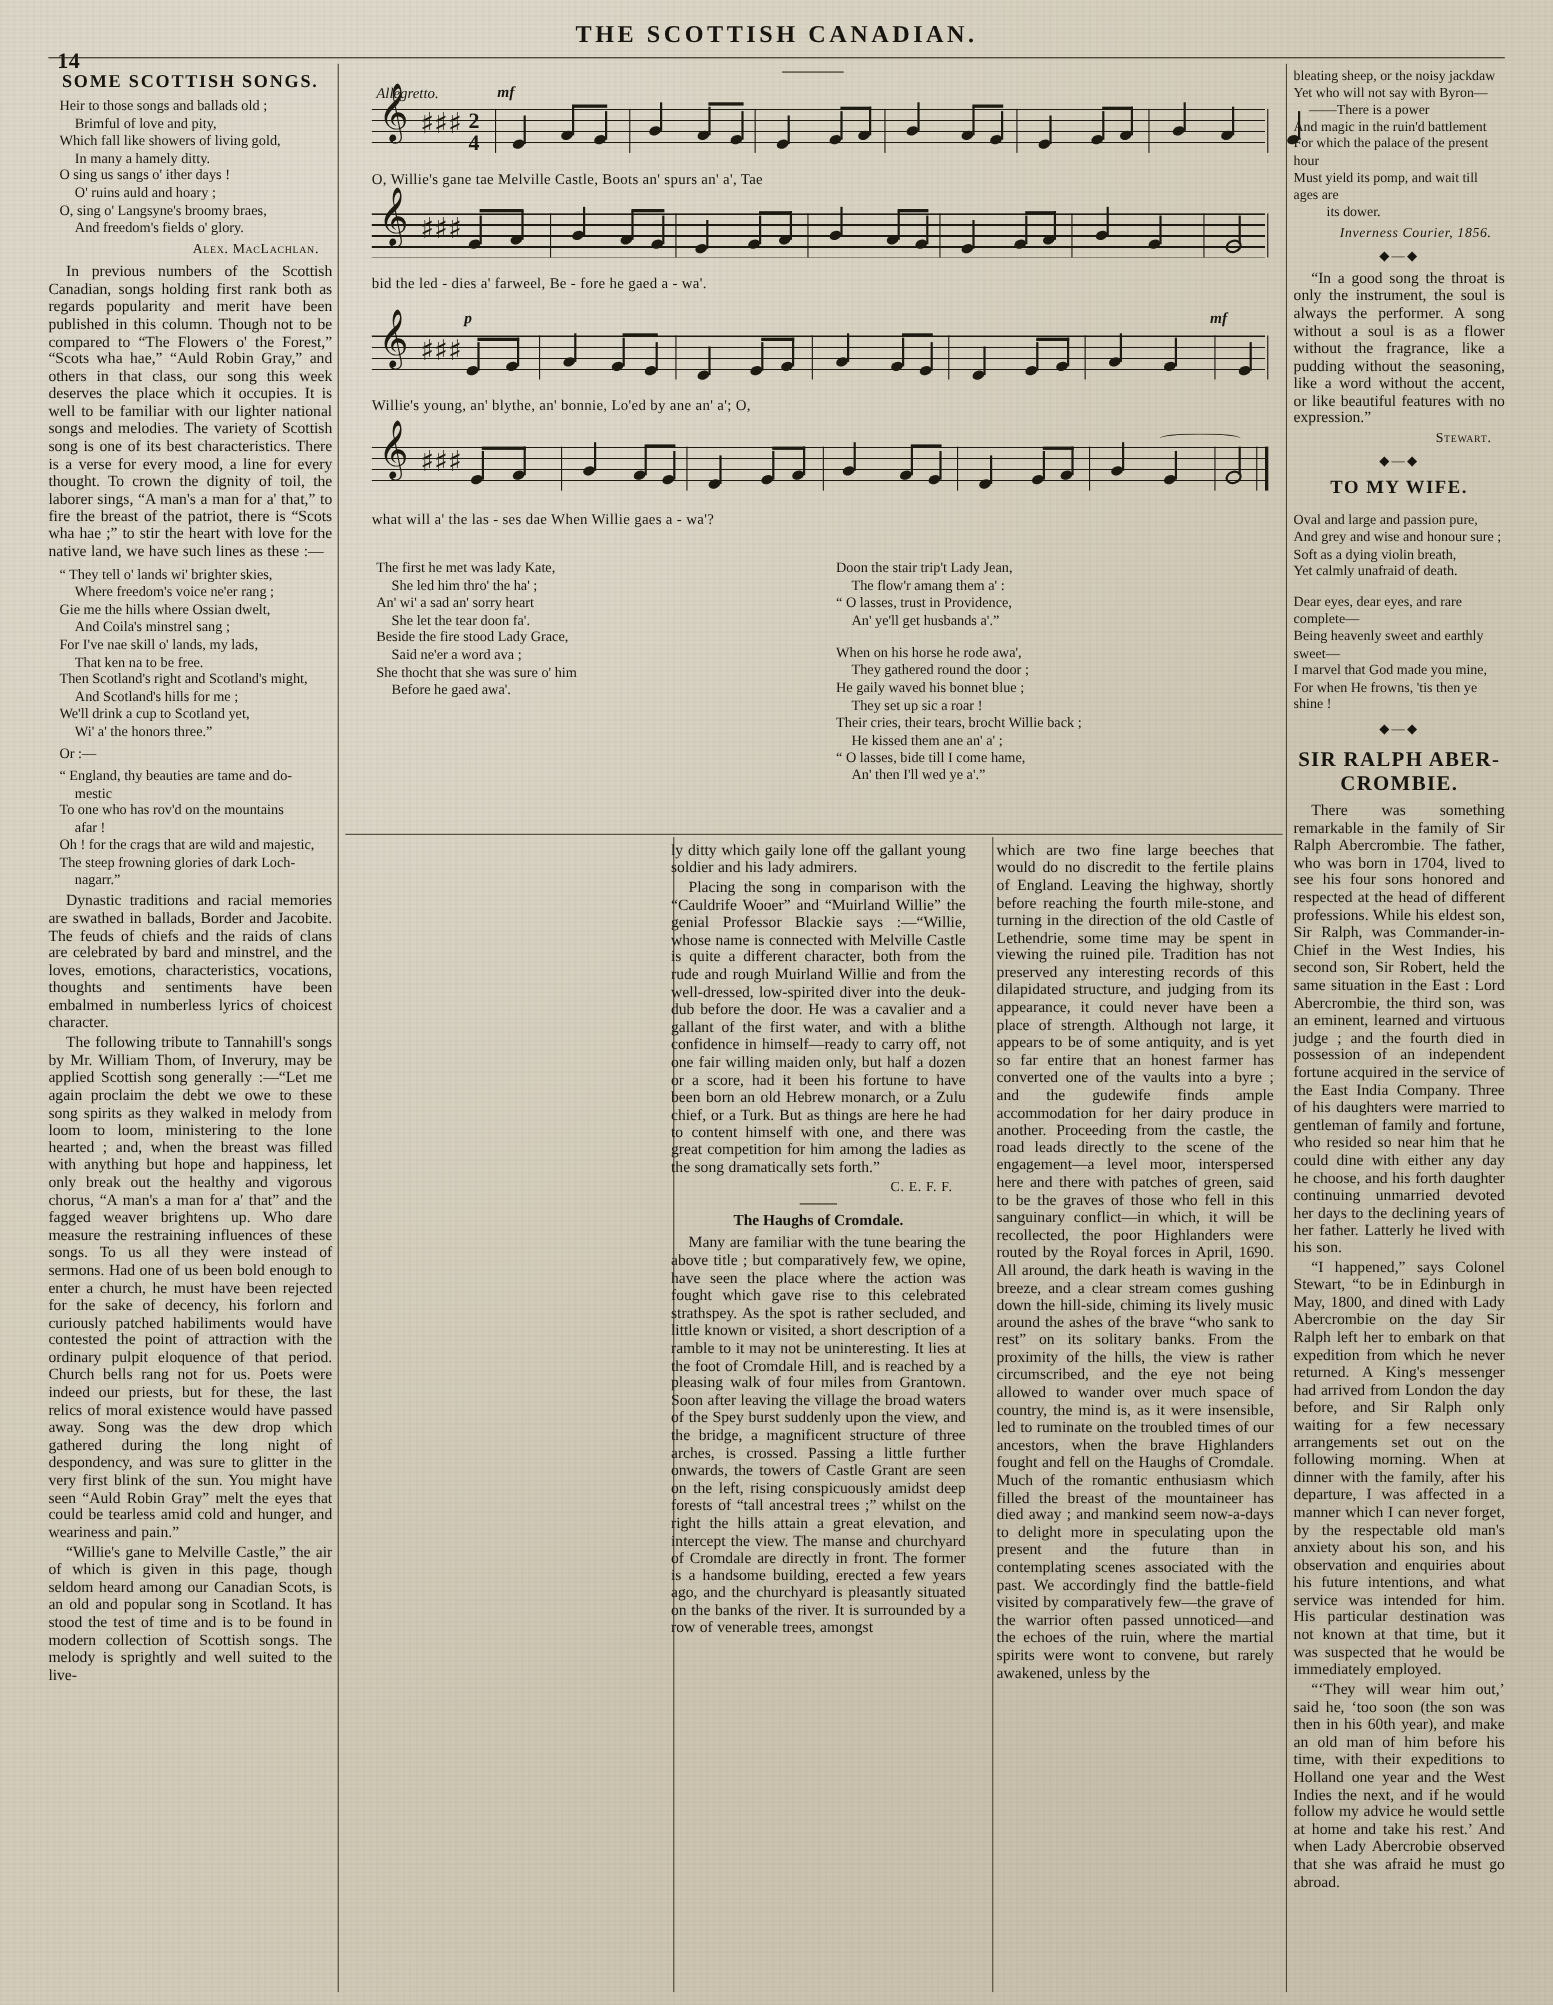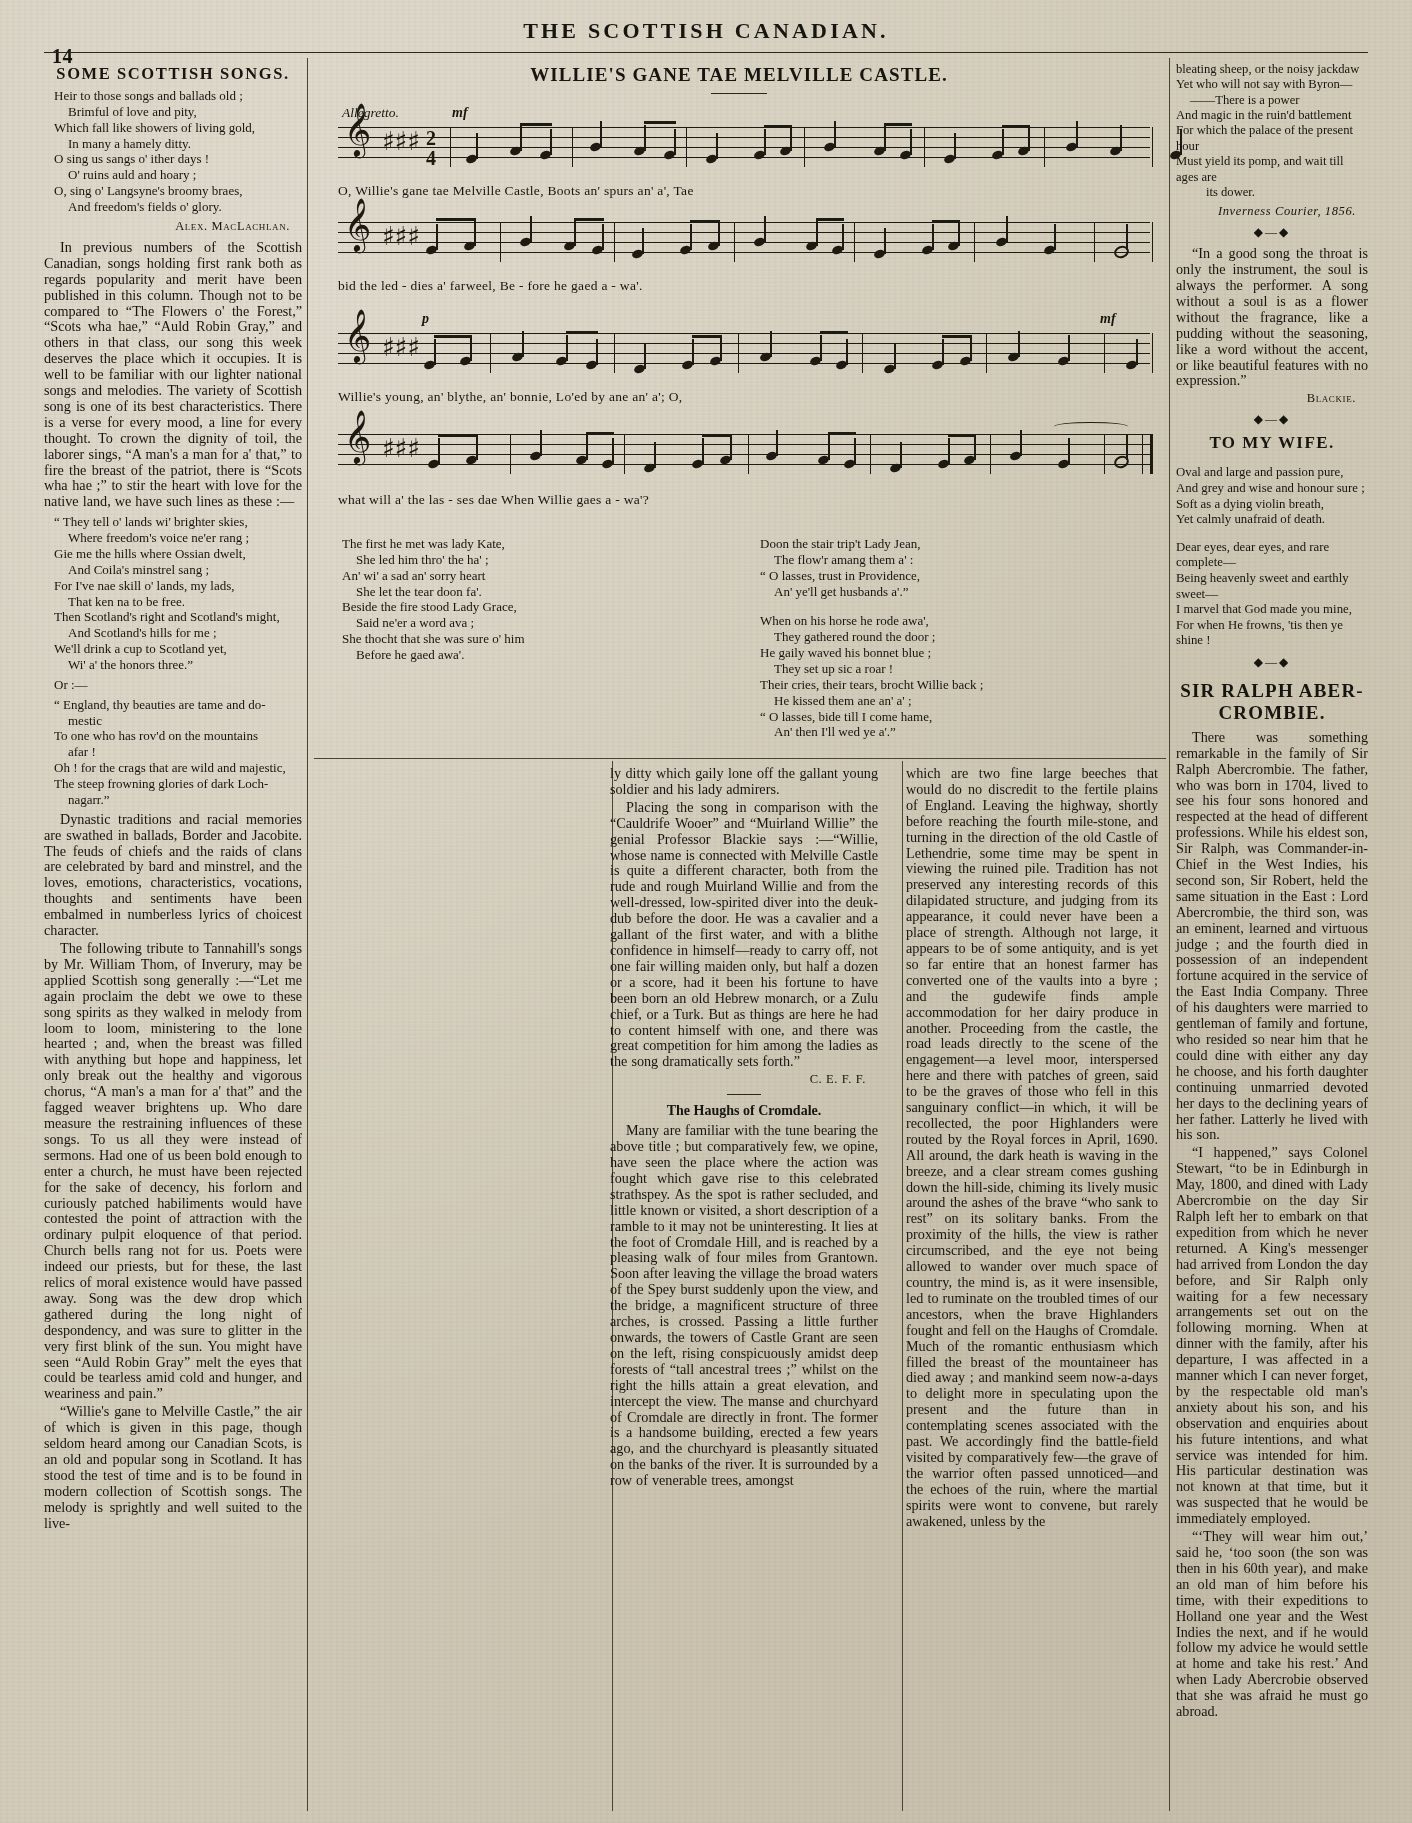--- a/index.html
+++ b/index.html
@@ -197,21 +197,20 @@
         <div>The steep frowning glories of dark Loch-</div>
         <div class="ind">nagarr.”</div>
       </div>
 
       <p class="body">Dynastic traditions and racial memories are swathed in ballads, Border and Jacobite. The feuds of chiefs and the raids of clans are celebrated by bard and minstrel, and the loves, emotions, characteristics, vocations, thoughts and sentiments have been embalmed in numberless lyrics of choicest character.</p>
       <p class="body">The following tribute to Tannahill's songs by Mr. William Thom, of Inverury, may be applied Scottish song generally :—“Let me again proclaim the debt we owe to these song spirits as they walked in melody from loom to loom, ministering to the lone hearted ; and, when the breast was filled with anything but hope and happiness, let only break out the healthy and vigorous chorus, “A man's a man for a' that” and the fagged weaver brightens up. Who dare measure the restraining influences of these songs. To us all they were instead of sermons. Had one of us been bold enough to enter a church, he must have been rejected for the sake of decency, his forlorn and curiously patched habiliments would have contested the point of attraction with the ordinary pulpit eloquence of that period. Church bells rang not for us. Poets were indeed our priests, but for these, the last relics of moral existence would have passed away. Song was the dew drop which gathered during the long night of despondency, and was sure to glitter in the very first blink of the sun. You might have seen “Auld Robin Gray” melt the eyes that could be tearless amid cold and hunger, and weariness and pain.”</p>
       <p class="body">“Willie's gane to Melville Castle,” the air of which is given in this page, though seldom heard among our Canadian Scots, is an old and popular song in Scotland. It has stood the test of time and is to be found in modern collection of Scottish songs. The melody is sprightly and well suited to the live-</p>
     </div>
 
     <div class="col colMid">
-      <div class="music-title">WILLIE'S GANE TAE MELVILLE CASTLE.</div>
       <div class="dash"></div>
 
       <div class="music-wrap">
 
         <div class="stave-block">
           <div class="tempo" style="left:28px;top:4px;">Allegretto.</div>
           <div class="dyn" style="left:138px;top:4px;">mf</div>
           <div class="stave" style="top:26px;"></div>
           <div class="clef" style="left:30px;top:10px;">𝄞</div>
           <div class="ks" style="left:68px;top:30px;">♯♯♯</div>
@@ -523,21 +522,21 @@
         <div class="ind" style="white-space:normal;">——There is a power</div>
         <div style="white-space:normal;">And magic in the ruin'd battlement</div>
         <div style="white-space:normal;">For which the palace of the present hour</div>
         <div style="white-space:normal;">Must yield its pomp, and wait till ages are</div>
         <div class="ind" style="white-space:normal;padding-left:30px;">its dower.</div>
       </div>
       <div class="sig ital">Inverness Courier, 1856.</div>
       <div class="orn">◆—◆</div>
 
       <p class="body">“In a good song the throat is only the instrument, the soul is always the performer. A song without a soul is as a flower without the fragrance, like a pudding without the seasoning, like a word without the accent, or like beautiful features with no expression.”</p>
-      <div class="sig">Blackie.</div>
+      <div class="sig">Stewart.</div>
 
       <div class="orn">◆—◆</div>
       <div class="hdbig">TO MY WIFE.</div>
 
       <div class="verse" style="margin-left:0;font-size:12.8px;margin-top:12px;">
         <div style="white-space:normal;">Oval and large and passion pure,</div>
         <div style="white-space:normal;">And grey and wise and honour sure ;</div>
         <div style="white-space:normal;">Soft as a dying violin breath,</div>
         <div style="white-space:normal;">Yet calmly unafraid of death.</div>
       </div>

